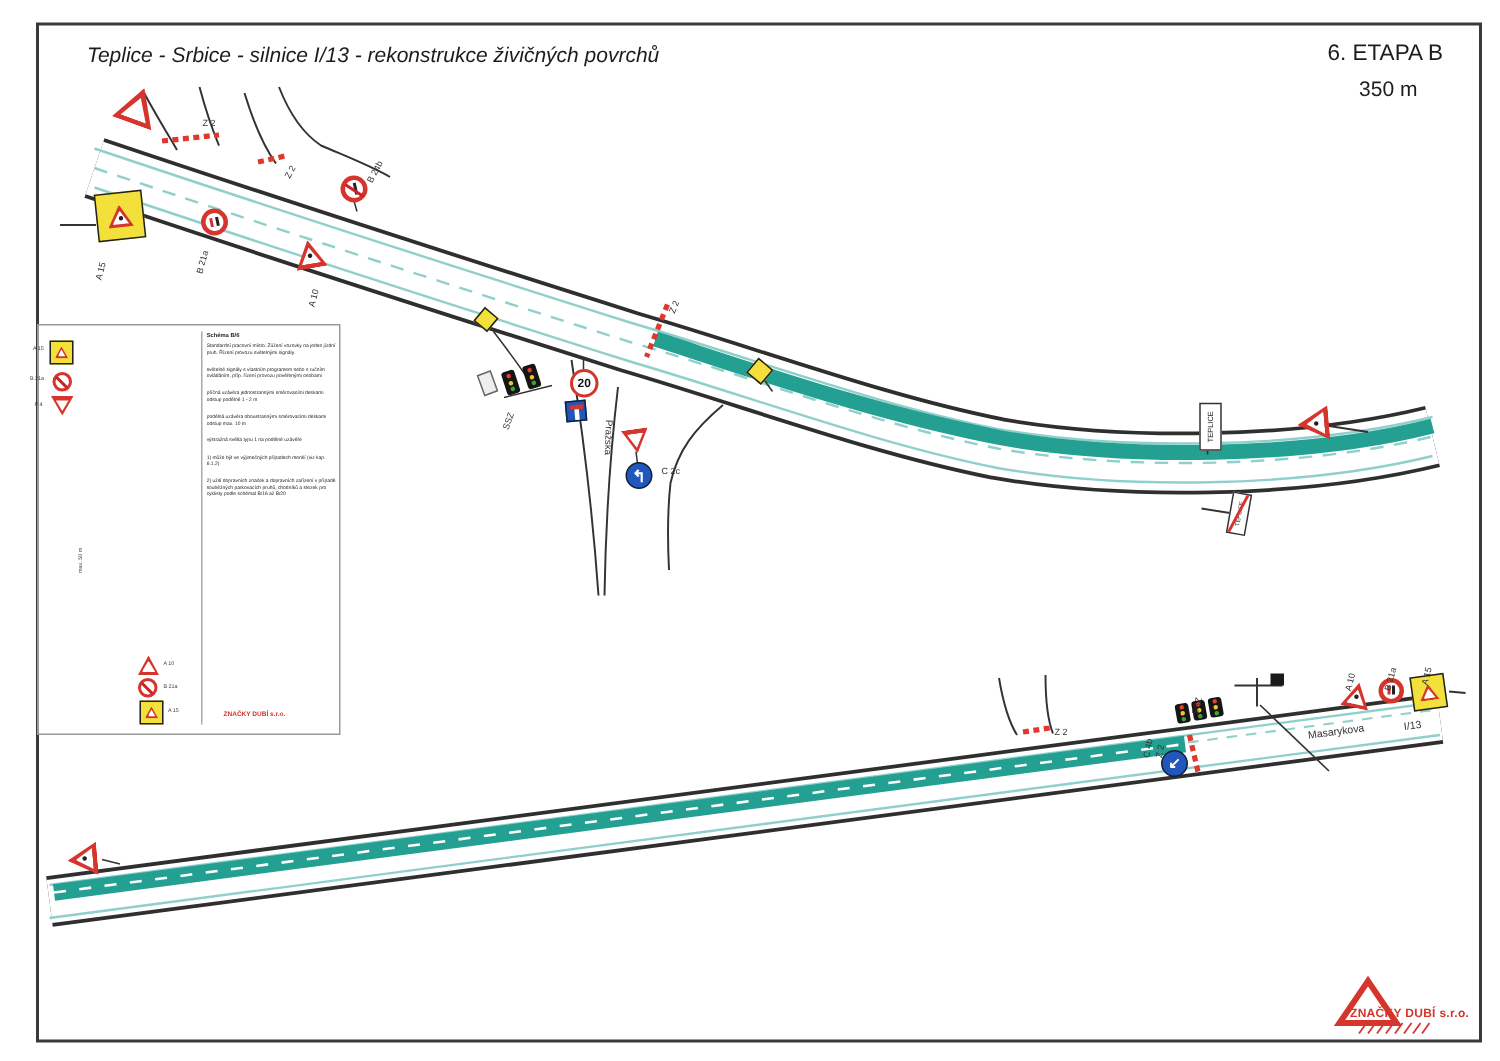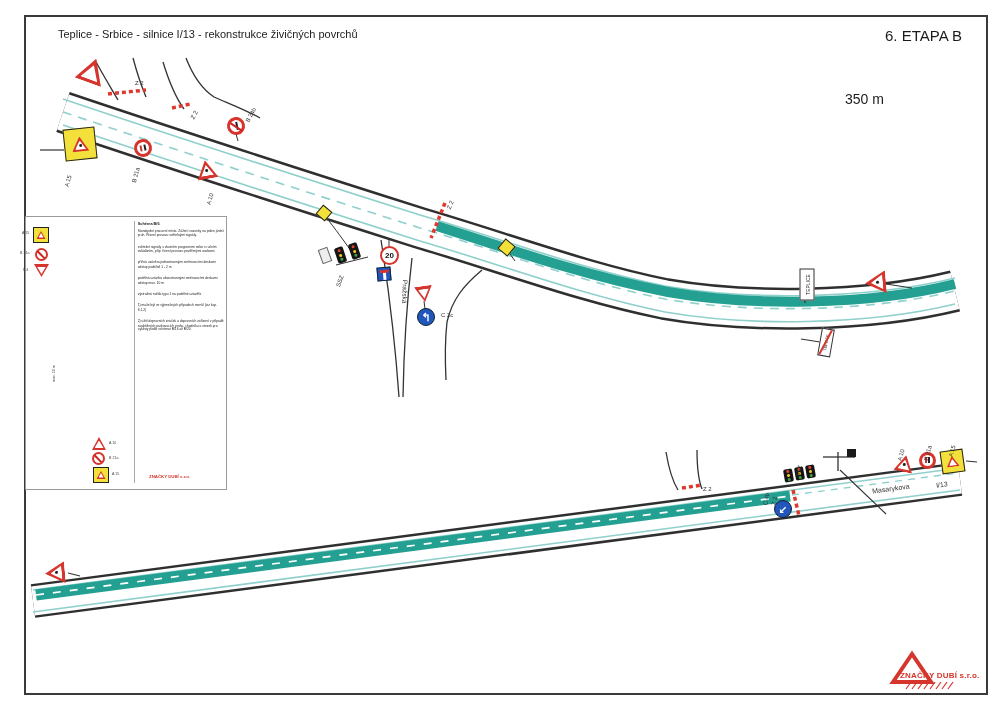--- a/index.html
+++ b/index.html
@@ -42,23 +42,23 @@
   #legend-text .inner{width:160px;transform:scale(0.55);transform-origin:left top;padding:2px 0 0 5px;}
   #legend-text h4{margin:0 0 6px 0;font-size:7px;}
   #legend-text p{margin:0 0 13px 0;font-size:6px;line-height:1.3;color:#222;}
 </style>
 </head>
 <body>
 
 <div id="sheet">
   <div id="frame"></div>
 
-  <div class="abs" style="left:58px;top:28px;font-size:11px;">Teplice - Srbice - silnice I/13 - rekonstrukce živičných povrchů</div>
+  <div class="abs" style="left:58px;top:28px;font-size:14px;font-style:italic;">Teplice - Srbice - silnice I/13 - rekonstrukce živičných povrchů</div>
   <div class="abs" style="left:845px;top:27px;width:117px;text-align:right;font-size:15px;">6. ETAPA B</div>
-  <div class="abs" style="left:845px;top:51px;width:100px;font-size:14px;margin-top:40px;">350 m</div>
+  <div class="abs" style="left:845px;top:51px;width:100px;text-align:right;font-size:14px;">350 m</div>
 
   <svg class="abs" style="left:0;top:0;" width="1000" height="707">
 
     <path d="M63,112 C170,148 300,190 420,228 C505,253 585,283 665,299 C745,313 865,313 955,291" fill="none" stroke="#2f2f2f" stroke-width="42"></path>
     <path d="M63,112 C170,148 300,190 420,228 C505,253 585,283 665,299 C745,313 865,313 955,291" fill="none" stroke="#ffffff" stroke-width="37"></path>
     <path d="M63,112 C170,148 300,190 420,228 C505,253 585,283 665,299 C745,313 865,313 955,291" fill="none" stroke="#8fd0cc" stroke-width="1.6" stroke-dasharray="9 7"></path>
     <path d="M63,99 C170,135 300,177 420,215 C505,240 585,270 665,286 C745,300 865,300 955,278" fill="none" stroke="#8fd0cc" stroke-width="1.6"></path>
     <path d="M63,125 C170,161 300,203 420,241 C505,266 585,296 665,312 C745,326 865,326 955,304" fill="none" stroke="#8fd0cc" stroke-width="1.6"></path>
     <path d="M437,226 C505,248 585,276 668,292 C748,306 868,306 955,284" fill="none" stroke="#23a091" stroke-width="10"></path>
 

